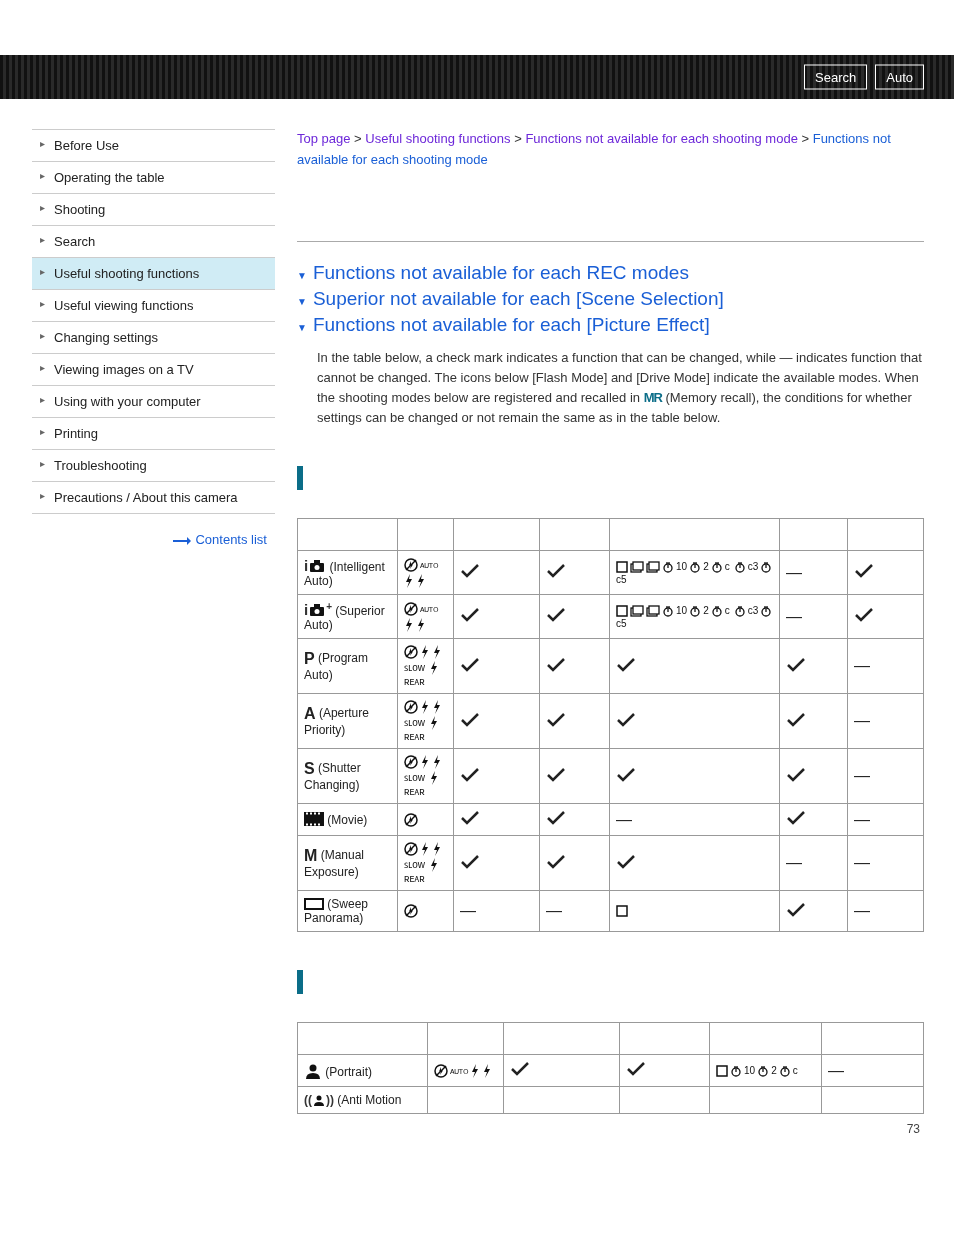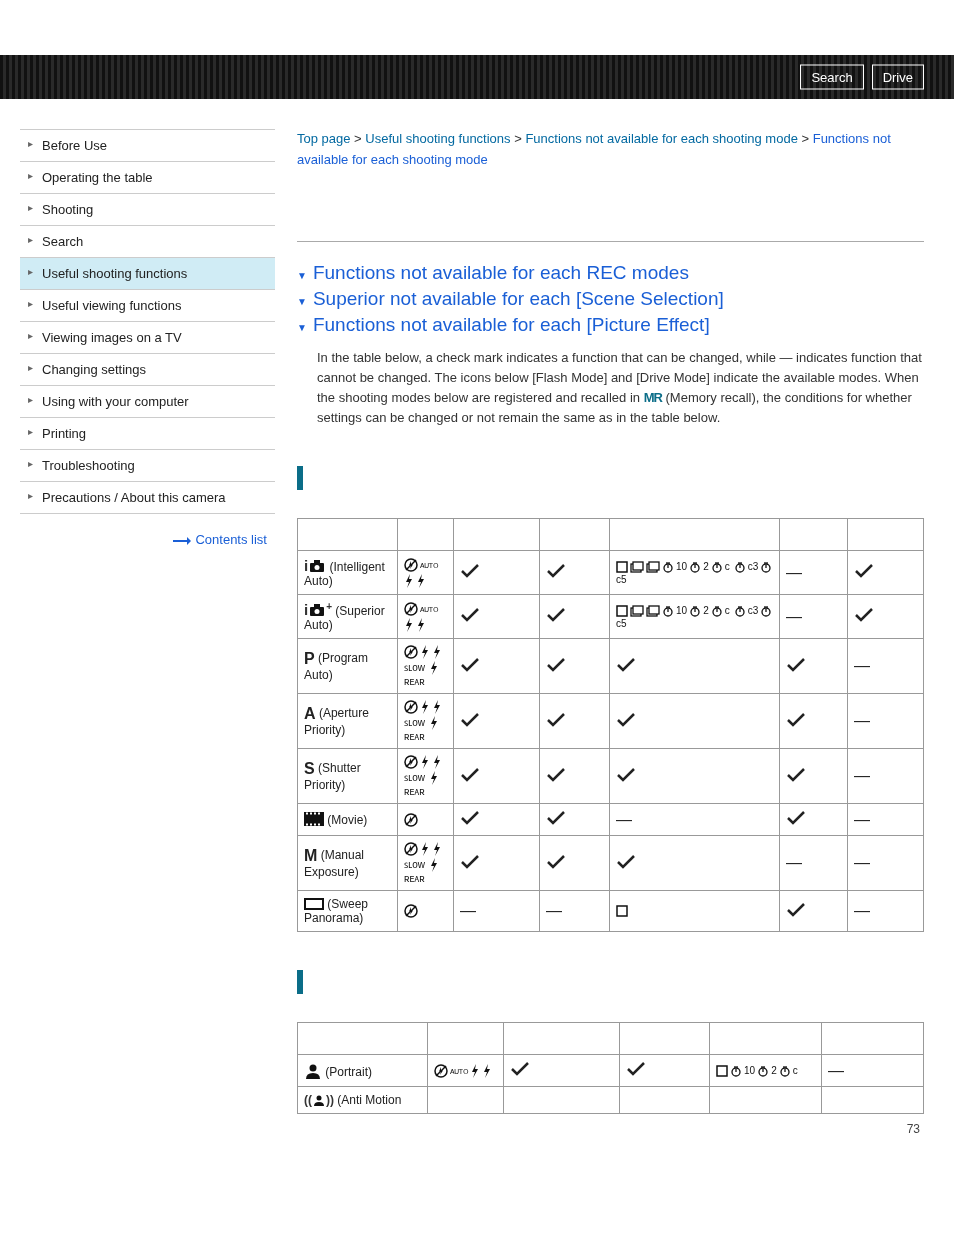--- a/index.html
+++ b/index.html
@@ -6,32 +6,32 @@
   body { font-family: Arial, Helvetica, sans-serif; font-size: 13px; color: #333; background: #fff; width: 954px; }
   .header-band {
     height: 44px;
     margin-top: 55px;
     background: repeating-linear-gradient(90deg, #111 0 3px, #2a2a2a 3px 6px);
     position: relative;
   }
   .header-buttons { position: absolute; right: 30px; top: 50%; transform: translateY(-50%); display: flex; gap: 8px; }
   .hbtn { border: 1px solid #fff; color: #fff; padding: 4px 10px; font-size: 13px; cursor: pointer; background: transparent; }
   .layout { display: flex; padding-top: 30px; }
-  .sidebar { width: 275px; flex-shrink: 0; padding-left: 20px; }
+  .sidebar { width: 275px; flex-shrink: 0; padding-left: 32px; }
   .sidebar ul { list-style: none; border-top: 1px solid #ccc; }
   .sidebar li { border-bottom: 1px solid #ccc; padding: 8px 8px 8px 22px; position: relative; cursor: pointer; font-size: 13px; color: #222; }
   .sidebar li::before { content: "▸"; position: absolute; left: 8px; top: 8px; font-size: 10px; color: #666; }
   .sidebar li.active { background: #d0ecf5; }
   .contents-link { text-align: right; padding: 18px 8px 0 0; }
   .contents-link a { color: #1a5fd6; text-decoration: none; font-size: 13px; }
   .arrow-icon { display:inline-block; width:18px; height:8px; vertical-align:middle; margin-right:4px;}
   .arrow-icon svg { display:block;}
   .main { flex: 1; padding: 0 30px 40px 22px; }
   .breadcrumb { font-size: 13px; color: #333; line-height: 1.6; text-align: left; }
-  .breadcrumb a { color: #0369a1; text-decoration: none; }
+  .breadcrumb a { color: #6d28d9; text-decoration: none; }
   .breadcrumb .current { color: #1a5fd6; }
   hr.sep { border: none; border-top: 1px solid #aaa; margin: 70px 0 18px; }
   .anchor-list { margin: 6px 0 10px; }
   .anchor-list div { color: #1a5fd6; font-size: 19px; padding: 2px 0; cursor: pointer; }
   .anchor-list div::before { content: "▼"; color: #1a5fd6; font-size: 10px; margin-right: 6px; }
   .intro { font-size: 13px; color: #333; line-height: 1.55; margin-left: 20px; }
   .mr-glyph { font-family: Arial; font-size: 13px; color: #0b6d88; font-weight: bold; letter-spacing: -1px; }
   .section-mark { width: 6px; height: 24px; background: #0b6d88; margin: 38px 0 28px; }
   table.ftable { border-collapse: collapse; width: 100%; font-size: 12px; }
   table.ftable th, table.ftable td { border: 1px solid #999; padding: 6px 6px; vertical-align: middle; text-align: left; }
@@ -46,35 +46,35 @@
   .ti { font-family: Arial; font-size: 13px; color:#111; }
   .ti.sm { font-size:10px; }
   .page-num { text-align: right; font-size: 12px; color: #444; padding: 8px 4px 0 0; }
 </style>
 </head>
 <body>
 
 <div class="header-band">
   <div class="header-buttons">
     <span class="hbtn">Search</span>
-    <span class="hbtn">Drive</span>
+    <span class="hbtn">Auto</span>
   </div>
 </div>
 
 <div class="layout">
   <div class="sidebar">
     <ul id="side-list">
         <li>Before Use</li>
         <li>Operating the table</li>
         <li>Shooting</li>
         <li>Search</li>
         <li class="active">Useful shooting functions</li>
         <li>Useful viewing functions</li>
+        <li>Changing settings</li>
         <li>Viewing images on a TV</li>
-        <li>Changing settings</li>
         <li>Using with your computer</li>
         <li>Printing</li>
         <li>Troubleshooting</li>
         <li>Precautions / About this camera</li>
       </ul>
     <div class="contents-link">
       <a href="#">
         <span class="arrow-icon">
           <svg width="18" height="8" viewBox="0 0 18 8">
               <line x1="0" y1="4" x2="14" y2="4" stroke="#1a5fd6" stroke-width="2"></line>
@@ -343,21 +343,21 @@
                 </svg></span></td>
             <td class="icon-cell"><span class="check"><svg width="20" height="16" viewBox="0 0 20 16">
                   <polyline points="2,8 7,13 18,2" fill="none" stroke="#222" stroke-width="2.5"></polyline>
                 </svg></span></td>
             <td><span class="check"><svg width="20" height="16" viewBox="0 0 20 16">
                   <polyline points="2,8 7,13 18,2" fill="none" stroke="#222" stroke-width="2.5"></polyline>
                 </svg></span></td>
             <td><span class="dash">—</span></td>
           </tr>
           <tr>
-            <td><span><span class="mode-glyph">S</span></span><span class="mode-label"> (Shutter Priority)</span></td>
+            <td><span><span class="mode-glyph">S</span></span><span class="mode-label"> (Shutter Changing)</span></td>
             <td class="icon-cell">
               <span class="tiny-icons" style="max-width:50px">
                 <svg width="14" height="14" viewBox="0 0 14 14">
                   <circle cx="7" cy="7" r="6" fill="none" stroke="#111" stroke-width="1.5"></circle>
                   <polygon points="7,3 5,7.5 7,7.5 6,11 9,6.5 7,6.5" fill="#111"></polygon>
                   <line x1="2" y1="12" x2="12" y2="2" stroke="#111" stroke-width="1.5"></line>
                 </svg> 
                 <svg width="10" height="14" viewBox="0 0 10 14">
                   <polygon points="6,0 2,8 5,8 3,14 8,5 5,5" fill="#111"></polygon>
                 </svg> 

